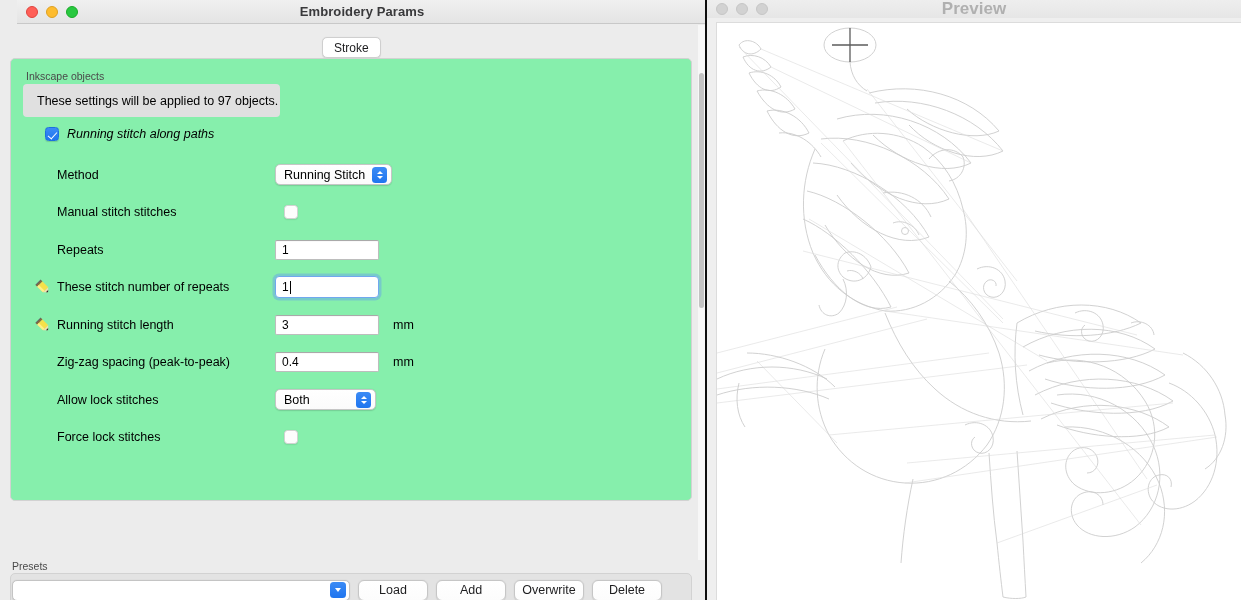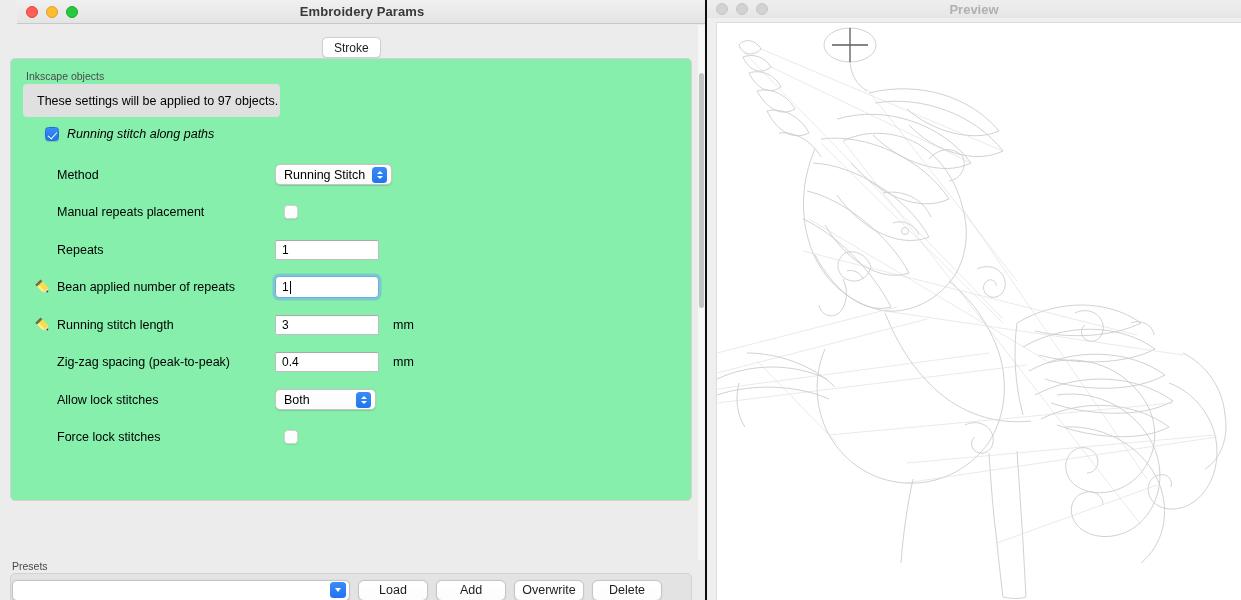--- a/index.html
+++ b/index.html
@@ -382,21 +382,21 @@
     width: 12px; height: 12px;
     border-radius: 50%;
     background: #d2d2d2;
     border: 0.5px solid #c6c6c6;
     display: block;
   }
   .pv-title-text {
     position: absolute;
     left: 0; right: 0;
     text-align: center;
-    font-size: 13px;
+    font-size: 17px;
     font-weight: bold;
     color: #b0b0b0;
   }
   .pv-canvas {
     position: absolute;
     left: 9px;
     top: 22px;
     width: 525px;
     height: 578px;
     background: #ffffff;
@@ -460,21 +460,21 @@
               <span>Running Stitch</span>
               <span class="stepper">
                 <span class="chev up"></span>
                   <span class="chev down"></span>
               </span>
             </span>
           </span>
         </div>
 
         <div class="row">
-          <span class="row-label">Manual repeats placement</span>
+          <span class="row-label">Manual stitch stitches</span>
           <span class="ctrl" style="left:273px;">
             <span class="cb off"></span>
           </span>
         </div>
 
         <div class="row">
           <span class="row-label">Repeats</span>
           <span class="ctrl">
             <span class="tfield">1</span>
           </span>
@@ -484,21 +484,21 @@
           <svg class="pencil" viewBox="0 0 20 20">
             <g transform="rotate(-45 10 10)">
               <rect x="6.2" y="3.6" width="7.4" height="2.1" fill="#8a6d3b"></rect>
               <rect x="6.2" y="5.7" width="7.4" height="8.1" fill="#f5e04a"></rect>
               <rect x="6.2" y="5.7" width="2.2" height="8.1" fill="#fdf08c"></rect>
               <polygon points="6.2,13.8 13.6,13.8 9.9,17.2" fill="#f0deb0"></polygon>
               <polygon points="8.3,15.8 11.5,15.8 9.9,17.2" fill="#2b2b2b"></polygon>
               <rect x="6.2" y="3.0" width="7.4" height="1.0" fill="#5f5f5f"></rect>
             </g>
           </svg>
-          <span class="row-label">Bean applied number of repeats</span>
+          <span class="row-label">These stitch number of repeats</span>
           <span class="ctrl">
             <span class="tfield focused">
               <span>1</span>
                 <span class="caret"></span>
             </span>
           </span>
         </div>
 
         <div class="row">
           <svg class="pencil" viewBox="0 0 20 20">

